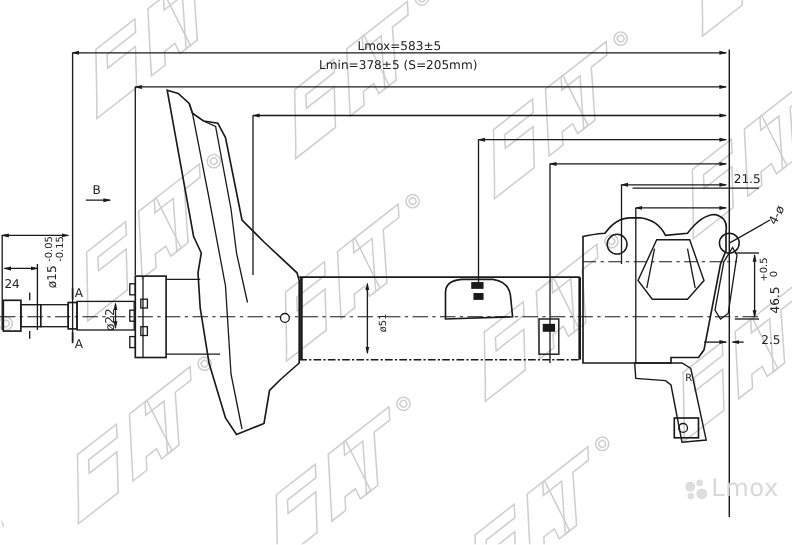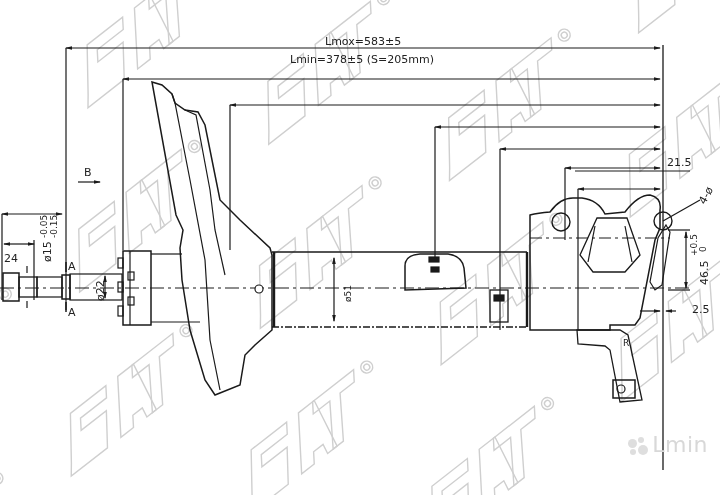--- a/index.html
+++ b/index.html
@@ -1,16 +1,16 @@
 <!DOCTYPE html>
 <html><head>
 <meta charset="utf-8">
 <style>
   html, body { margin: 0; padding: 0; background: #ffffff; }
-  #canvas { position: relative; width: 720px; height: 495px; overflow: hidden; background: #ffffff; }
+  #canvas { position: relative; width: 720px; height: 495px; overflow: hidden; background: #ffffff; border-radius: 28px; }
   svg { position: absolute; left: 0; top: 0; }
   .dimtxt { font-family: "DejaVu Sans", sans-serif; font-size: 11px; fill: #222; }
   .dimtxt-sm { font-family: "DejaVu Sans", sans-serif; font-size: 9px; fill: #222; }
   .avito { position: absolute; right: 12px; bottom: 38px; font-family: "DejaVu Sans", sans-serif; font-size: 22px; color: #d8d8d8; letter-spacing: 0.5px; }
   .avito-dots { display: inline-block; width: 22px; height: 18px; position: relative; vertical-align: middle; margin-right: 2px; }
   .avito-dots i { position: absolute; border-radius: 50%; background: #dedede; }
 </style>
 </head>
 <body>
 
@@ -195,15 +195,15 @@
     <text class="dimtxt" x="692" y="313">2.5</text>
     <text class="dimtxt-sm" x="623" y="346">R</text>
   </svg>
 
   <div class="avito">
     <span class="avito-dots">
       <i style="left:0;top:2px;width:9px;height:9px;"></i>
       <i style="left:10px;top:0;width:6px;height:6px;"></i>
       <i style="left:2px;top:12px;width:6px;height:6px;"></i>
       <i style="left:10px;top:8px;width:10px;height:10px;"></i>
-    </span><span>Lmin</span>
+    </span><span>Lmox</span>
   </div>
 </div>
 
 </body></html>

